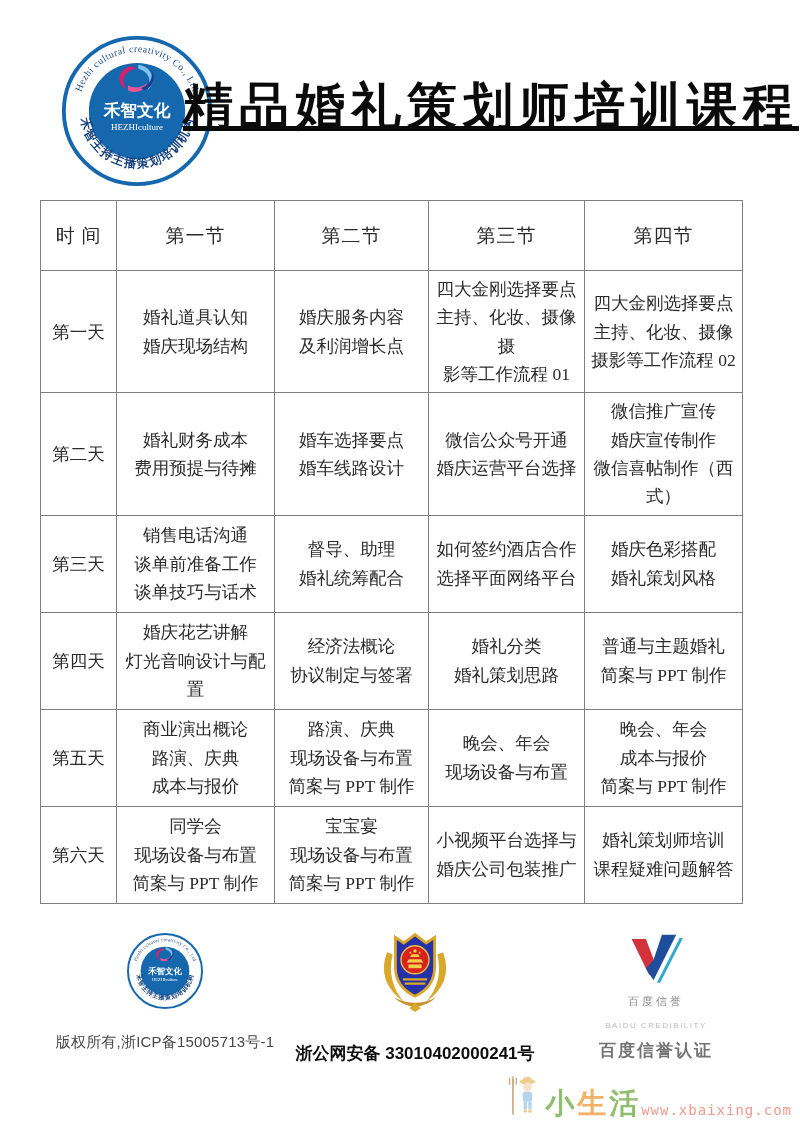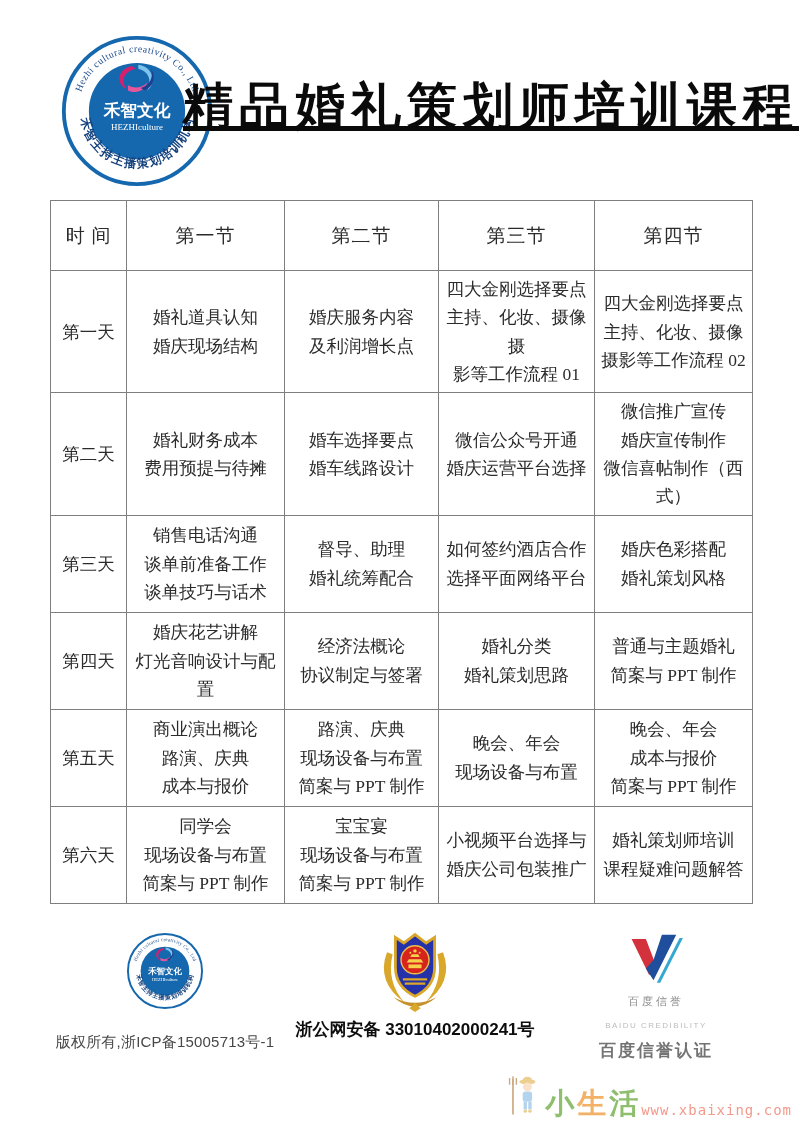--- a/index.html
+++ b/index.html
@@ -15,21 +15,21 @@
   .page-title {
     position:absolute; left:183px; top:76px; width:576px;
     font-size:50px; line-height:60px; font-weight:bold; color:#0a0a0a;
     letter-spacing:6px; text-align:center; white-space:nowrap;
     font-family:"Liberation Serif","DejaVu Serif",serif;
     text-decoration:underline;
   }
 
   
   table.course {
-    position:absolute; left:50px; top:200px; width:702px;
+    position:absolute; left:40px; top:200px; width:702px;
     border-collapse:collapse; table-layout:fixed;
   }
   table.course th, table.course td {
     border:1px solid #7f7f7f; text-align:center; vertical-align:middle;
     font-weight:normal; color:#2b2b2b; white-space:pre-line;
   }
   table.course th { height:70px; font-size:19px; letter-spacing:1px; }
   table.course td { height:97px; font-size:17.5px; line-height:1.62; padding:4px 6px; }
   col.c-time { width:76px; }
   col.c-s1 { width:158px; }
@@ -41,21 +41,21 @@
   .footer-block { position:absolute; display:flex; flex-direction:column; align-items:center; }
   .fb-copyright { left:52px; top:932px; width:226px; }
   .fb-police    { left:295px; top:924px; width:240px; }
   .fb-baidu     { left:568px; top:928px; width:176px; }
   .logo-small { width:78px; height:78px; }
   .copyright-text {
     margin-top:23px; font-size:15px; color:#474747; letter-spacing:0.2px;
     font-family:"Liberation Sans","DejaVu Sans",sans-serif; white-space:nowrap;
   }
   .police-text {
-    margin-top:0; font-size:17px; font-weight:bold; color:#0d0d0d;
+    margin-top:24px; font-size:17px; font-weight:bold; color:#0d0d0d;
     font-family:"Liberation Sans","DejaVu Sans",sans-serif; white-space:nowrap;
   }
   .baidu-v { width:64px; height:64px; }
   .baidu-name { margin-top:2px; font-size:11px; color:#8a8a8a; letter-spacing:3px;
     font-family:"Liberation Sans","DejaVu Sans",sans-serif; }
   .baidu-sub { margin-top:12px; font-size:8px; color:#bcbcbc; letter-spacing:1.5px;
     font-family:"Liberation Sans","DejaVu Sans",sans-serif; }
   .baidu-cert { margin-top:9px; font-size:17px; font-weight:bold; color:#737373;
     letter-spacing:2px; font-family:"Liberation Sans","DejaVu Sans",sans-serif; }
 

